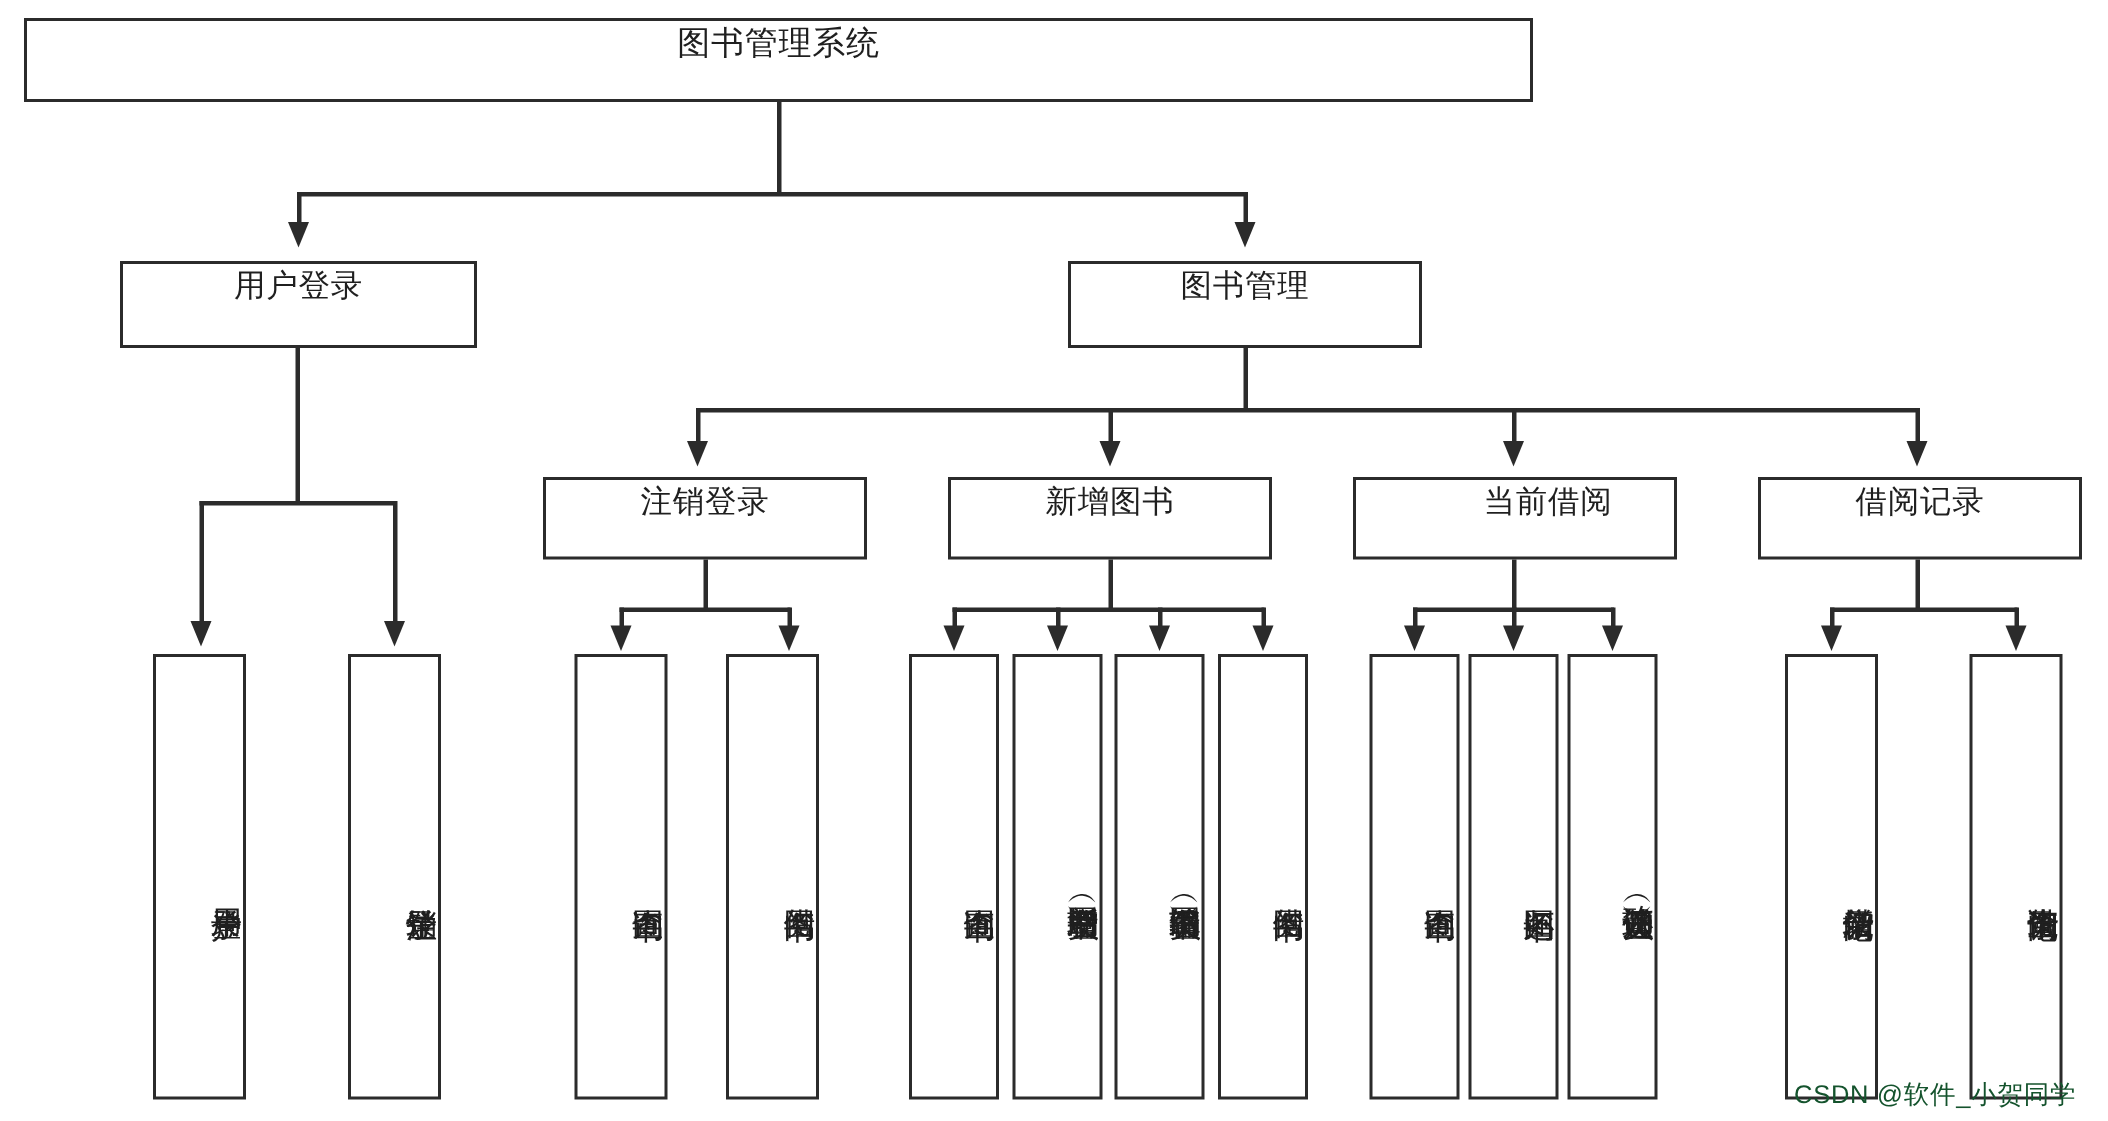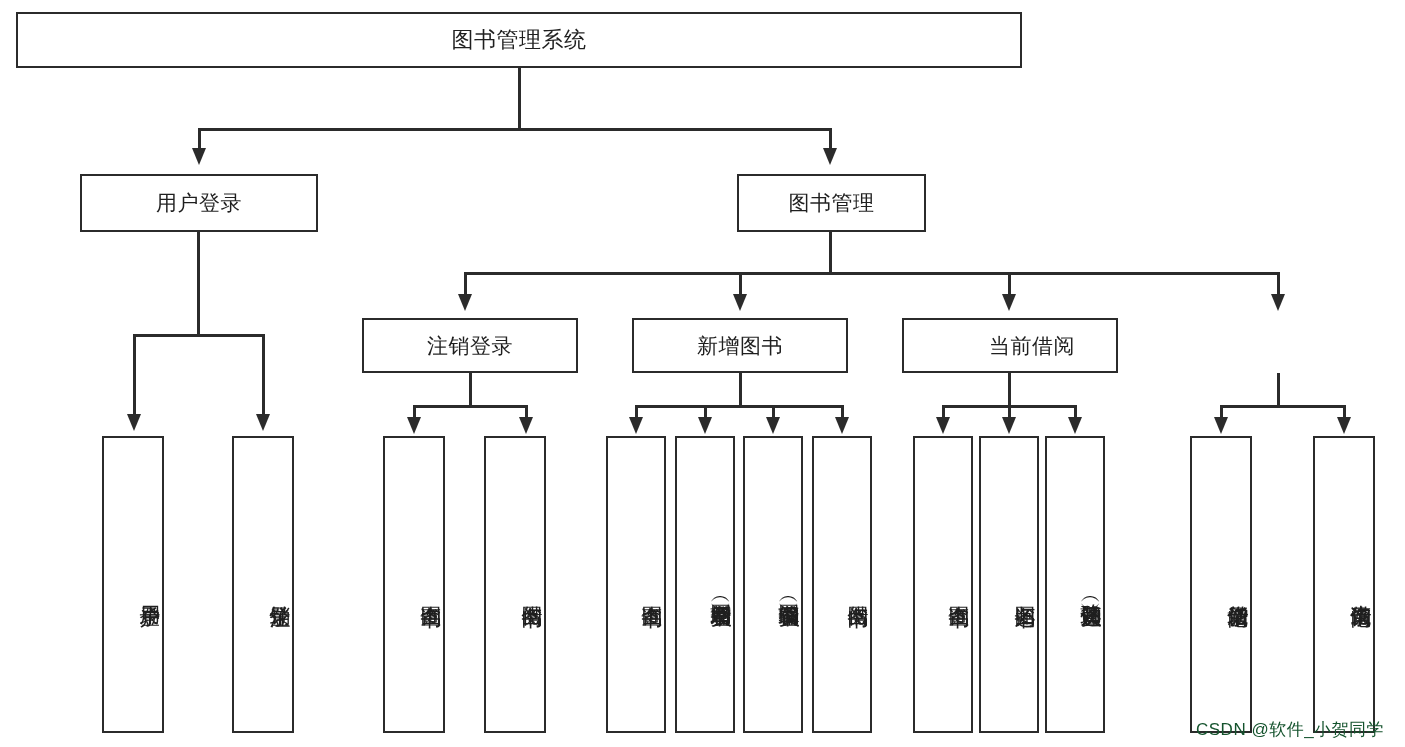--- a/index.html
+++ b/index.html
@@ -15,21 +15,20 @@
     background:#ffffff;
     overflow:hidden;
   }
   
   .node{
     position:absolute;
     box-sizing:border-box;
     background:#ffffff;
     border:2.5px solid #2b2b2b;
     display:flex;
-    align-items:center;
     justify-content:center;
     text-align:center;
     color:#1f1f1f;
     letter-spacing:0.5px;
   }
   .node.h{
     font-size:21px;
   }
   .node.root{
     font-size:22px;
@@ -85,21 +84,21 @@
 
   <div class="seg vline" style="left:198px;top:128px;width:2.5px;height:22px;"></div>
   <div class="arrow" style="left:192px;top:148px;"></div>
   <div class="seg vline" style="left:829px;top:128px;width:2.5px;height:22px;"></div>
   <div class="arrow" style="left:823px;top:148px;"></div>
 
   <div class="node h" style="left:80px;top:174px;width:238px;height:58px;">
     <span class="lbl">用户登录</span>
   </div>
 
-  <div class="node h" style="left:712px;top:174px;width:189px;height:58px;margin-left:25px;">
+  <div class="node h" style="left:712px;top:174px;width:236px;height:58px;">
     <span class="lbl">图书管理</span>
   </div>
 
   <div class="seg vline" style="left:197px;top:232px;width:2.5px;height:104px;"></div>
   <div class="seg hline" style="left:133px;top:334px;width:131px;height:2.5px;"></div>
   <div class="seg vline" style="left:133px;top:334px;width:2.5px;height:82px;"></div>
   <div class="arrow" style="left:127px;top:414px;"></div>
   <div class="seg vline" style="left:262px;top:334px;width:2.5px;height:82px;"></div>
   <div class="arrow" style="left:256px;top:414px;"></div>
 
@@ -116,20 +115,23 @@
 
   <div class="node h" style="left:362px;top:318px;width:216px;height:55px;">
     <span class="lbl">注销登录</span>
   </div>
   <div class="node h" style="left:632px;top:318px;width:216px;height:55px;">
     <span class="lbl">新增图书</span>
   </div>
   <div class="node h" style="left:902px;top:318px;width:216px;height:55px;padding-left:44px;">
     <span class="lbl">当前借阅</span>
   </div>
+  <div class="node h" style="left:1172px;top:318px;width:216px;height:55px;">
+    <span class="lbl">借阅记录</span>
+  </div>
 
   <div class="seg vline" style="left:469px;top:373px;width:2.5px;height:34px;"></div>
   <div class="seg hline" style="left:413px;top:405px;width:114px;height:2.5px;"></div>
   <div class="seg vline" style="left:413px;top:405px;width:2.5px;height:14px;"></div>
   <div class="arrow" style="left:407px;top:417px;"></div>
   <div class="seg vline" style="left:525px;top:405px;width:2.5px;height:14px;"></div>
   <div class="arrow" style="left:519px;top:417px;"></div>
 
   <div class="seg vline" style="left:739px;top:373px;width:2.5px;height:34px;"></div>
   <div class="seg hline" style="left:635px;top:405px;width:208px;height:2.5px;"></div>

